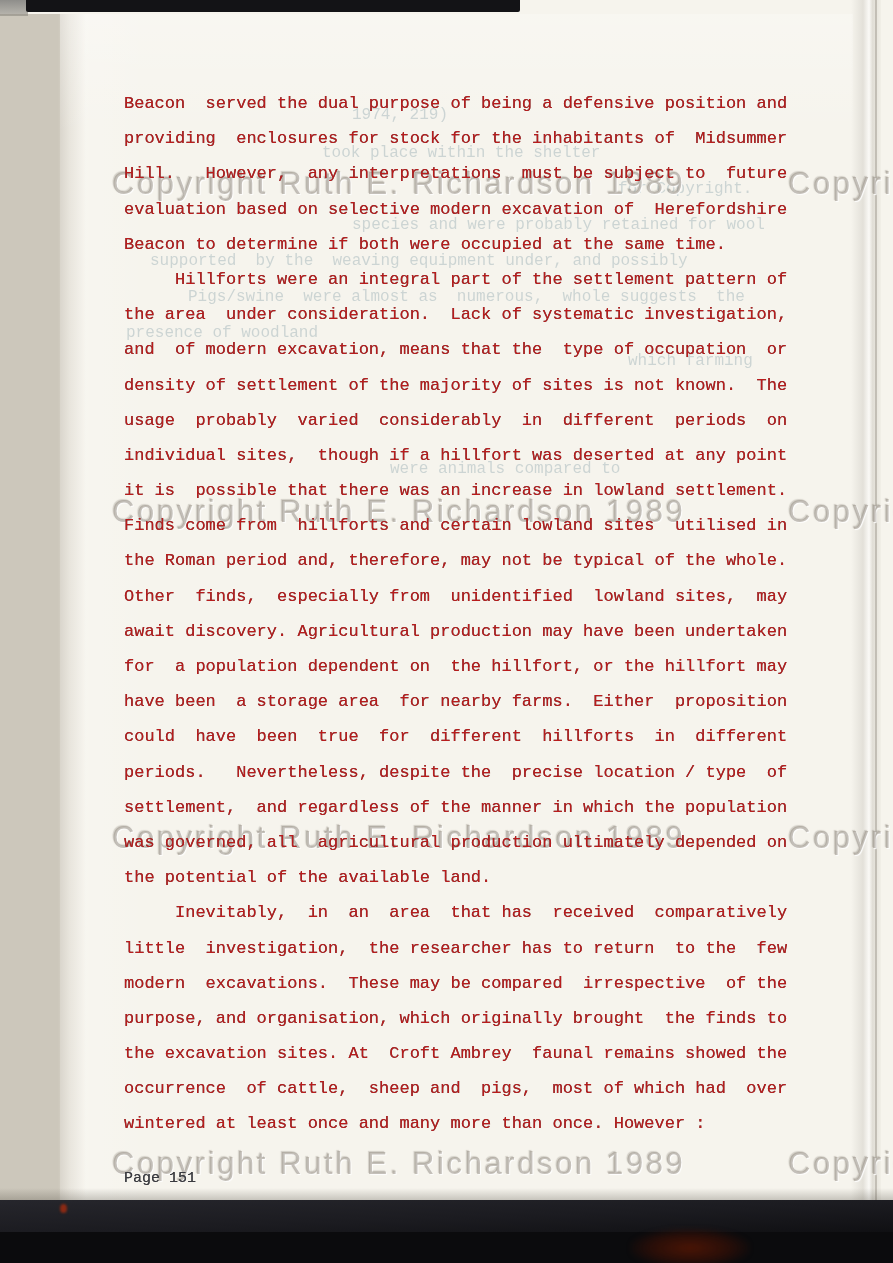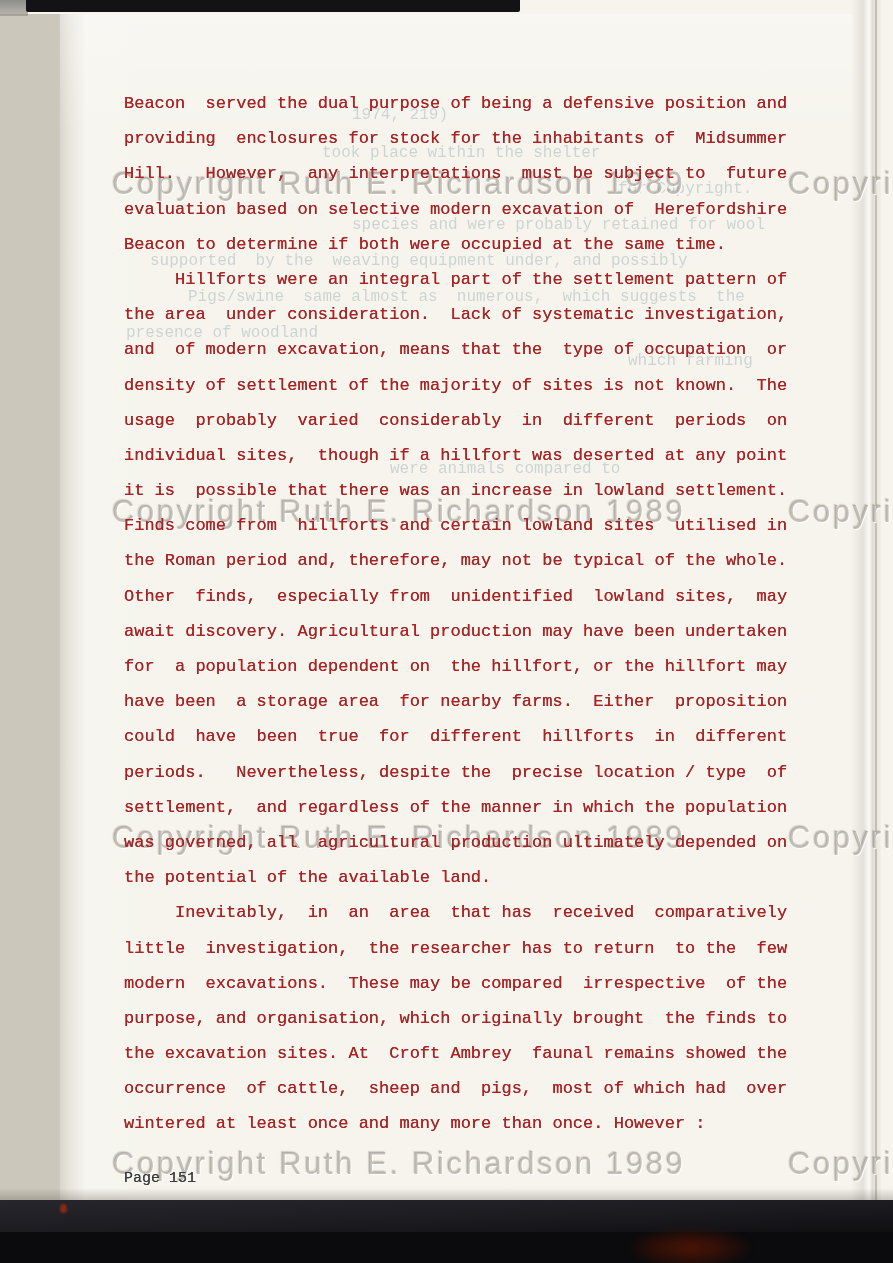--- a/index.html
+++ b/index.html
@@ -110,21 +110,21 @@
 
   <div class="top-corner"></div>
   <div class="top-bar"></div>
 
   <div>
     <div class="bleed-frag" style="left:352px;top:106px">1974, 219)</div>
     <div class="bleed-frag" style="left:322px;top:144px">took place within the shelter</div>
     <div class="bleed-frag" style="left:618px;top:180px">for Copyright.</div>
     <div class="bleed-frag" style="left:352px;top:216px">species and were probably retained for wool</div>
     <div class="bleed-frag" style="left:150px;top:252px">supported  by the  weaving equipment under, and possibly</div>
-    <div class="bleed-frag" style="left:188px;top:288px">Pigs/swine  same almost as  numerous,  which suggests  the</div>
+    <div class="bleed-frag" style="left:188px;top:288px">Pigs/swine  were almost as  numerous,  whole suggests  the</div>
     <div class="bleed-frag" style="left:126px;top:324px">presence of woodland</div>
     <div class="bleed-frag" style="left:628px;top:352px">which farming</div>
     <div class="bleed-frag" style="left:390px;top:460px">were animals compared to</div>
   </div>
 
   <div class="wm wm1"><span>Copyright Ruth E. Richardson 1989</span><span class="wm-right">Copyright</span></div>
   <div class="wm wm2"><span>Copyright Ruth E. Richardson 1989</span><span class="wm-right">Copyright</span></div>
   <div class="wm wm3"><span>Copyright Ruth E. Richardson 1989</span><span class="wm-right">Copyright</span></div>
   <div class="wm wm4"><span>Copyright Ruth E. Richardson 1989</span><span class="wm-right">Copyright</span></div>
 

